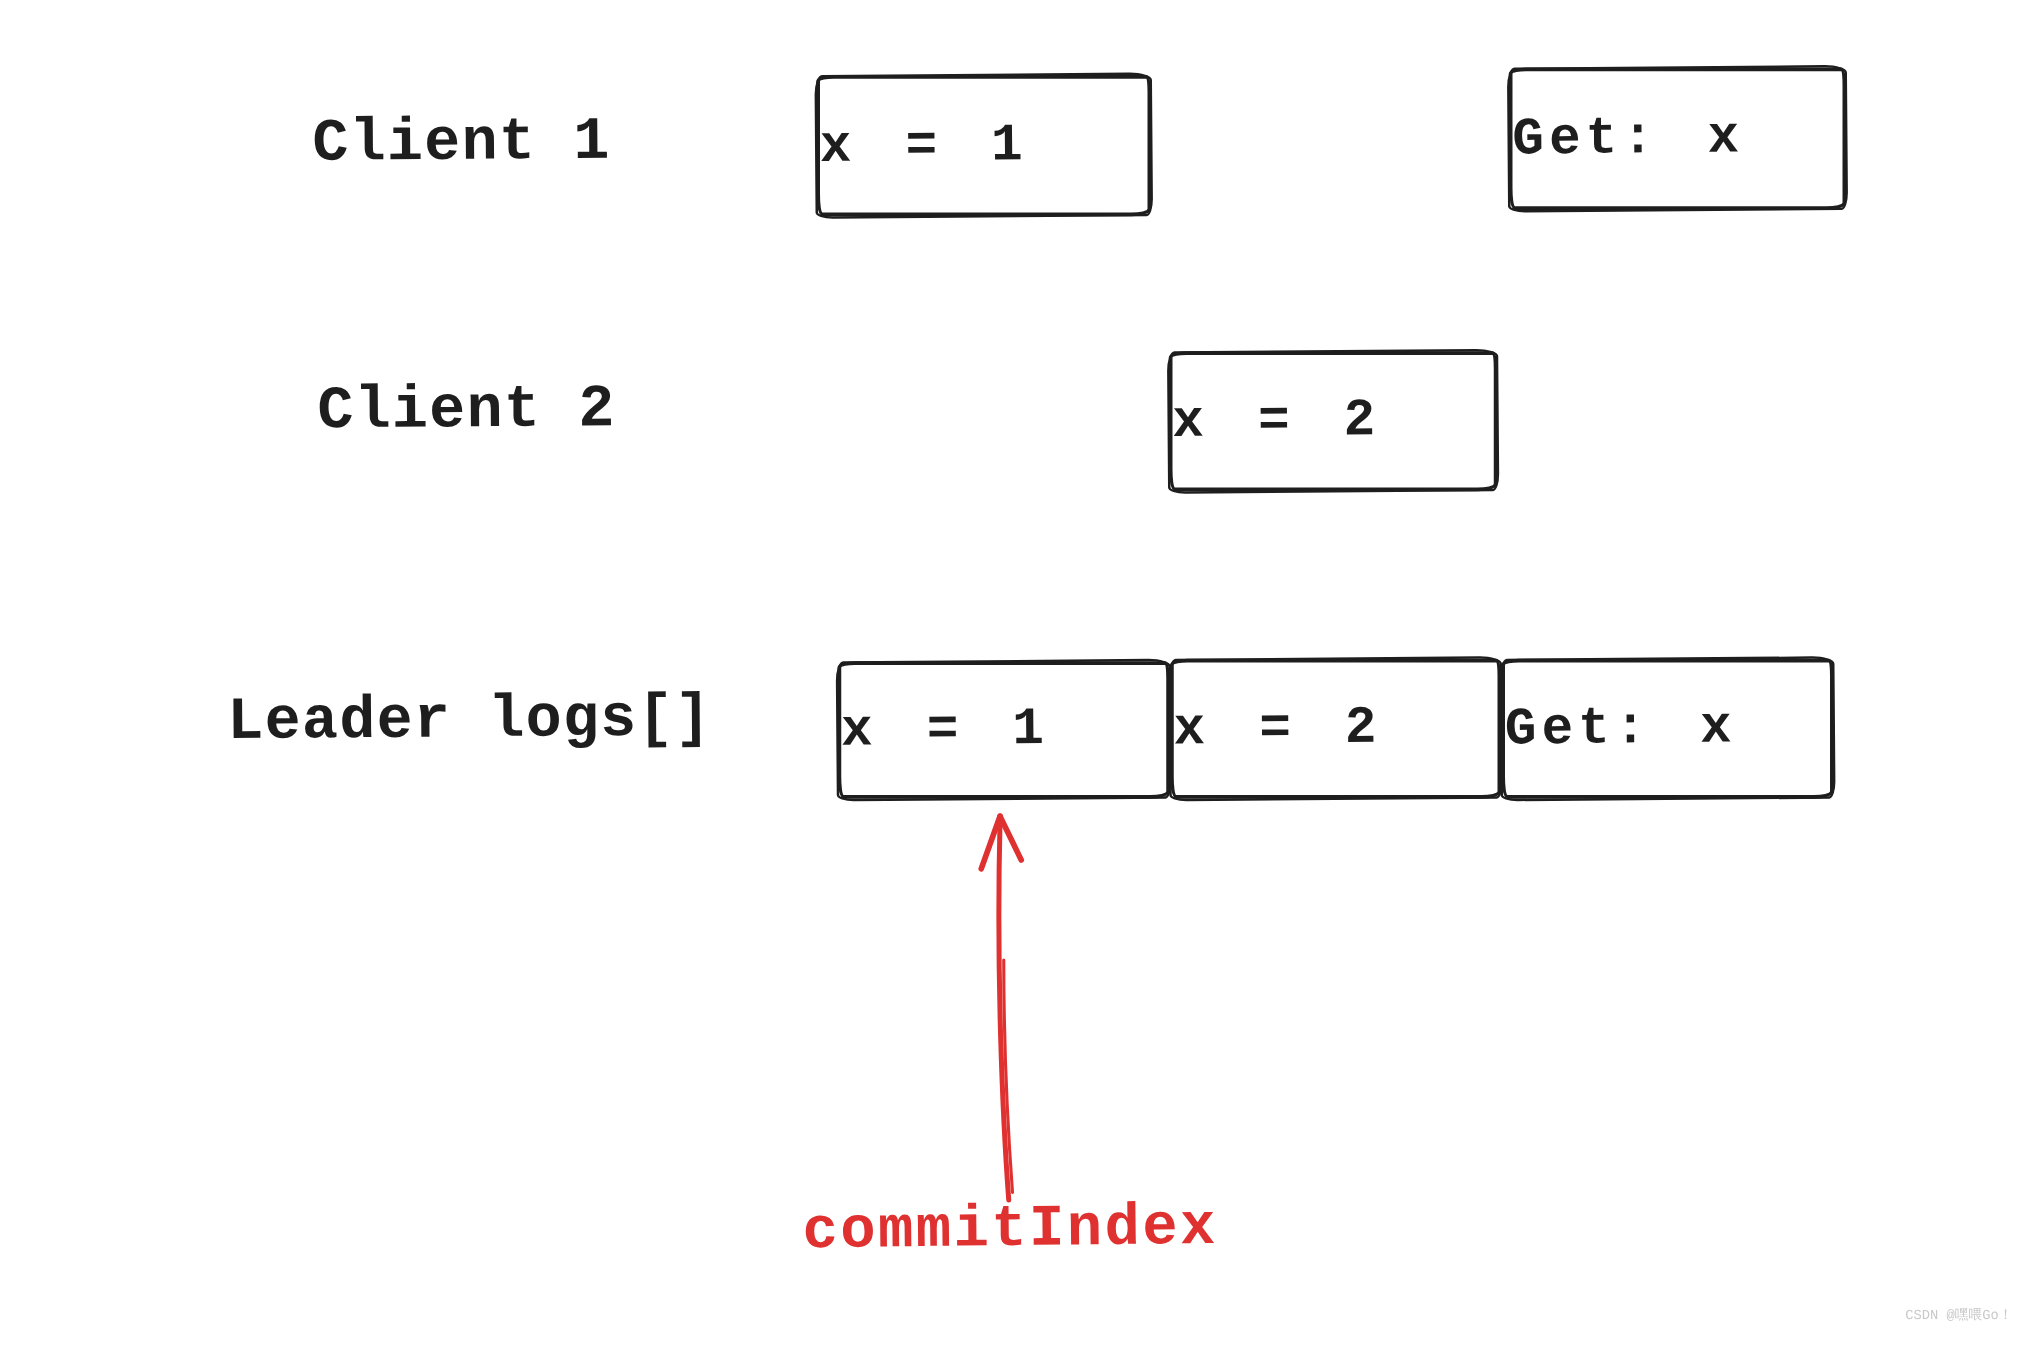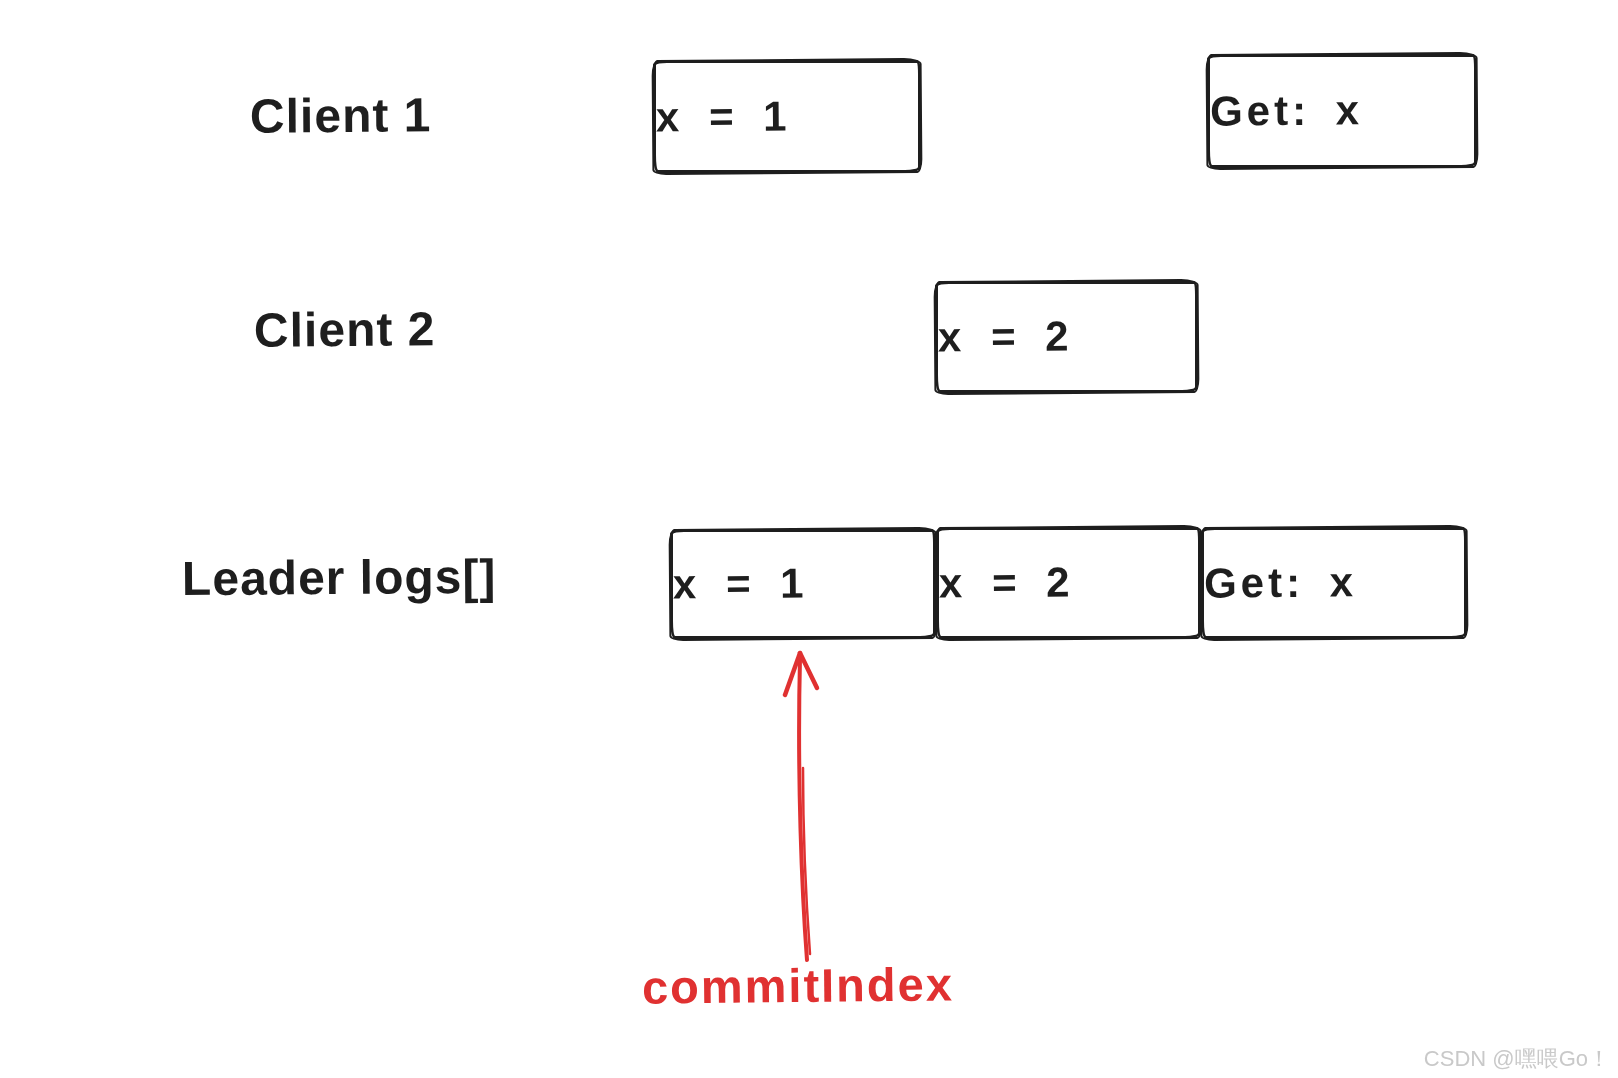--- a/index.html
+++ b/index.html
@@ -6,21 +6,21 @@
     margin: 0;
     padding: 0;
     background: #ffffff;
   }
   .canvas {
     position: relative;
     width: 1618px;
     height: 1078px;
     background: #ffffff;
     overflow: hidden;
-    font-family: Liberation Sans, sans-serif;
+    font-family: Liberation Mono, monospace;
     color: #1e1e1e;
   }
   .row-label {
     position: absolute;
     font-size: 48px;
     font-weight: bold;
     letter-spacing: 1px;
     white-space: nowrap;
     color: #1e1e1e;
     transform: rotate(-0.4deg);
@@ -62,21 +62,21 @@
     font-weight: bold;
     letter-spacing: 2px;
     color: #e03131;
     white-space: nowrap;
     transform: rotate(-0.6deg);
   }
   .watermark {
     position: absolute;
     right: 8px;
     top: 1044px;
-    font-size: 22px;
+    font-size: 11px;
     color: #c9c9c9;
     white-space: nowrap;
   }
 </style>
 </head>
 <body>
 
 <div class="canvas">
 
   <div class="row-label" style="left:250px; top:88px;">Client 1</div>

